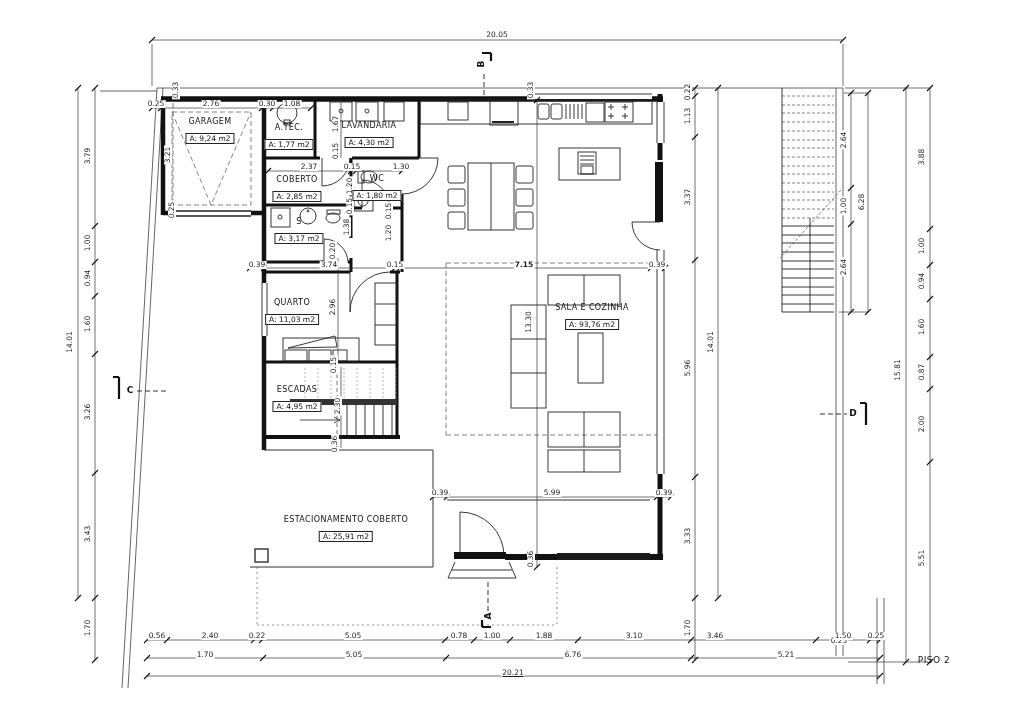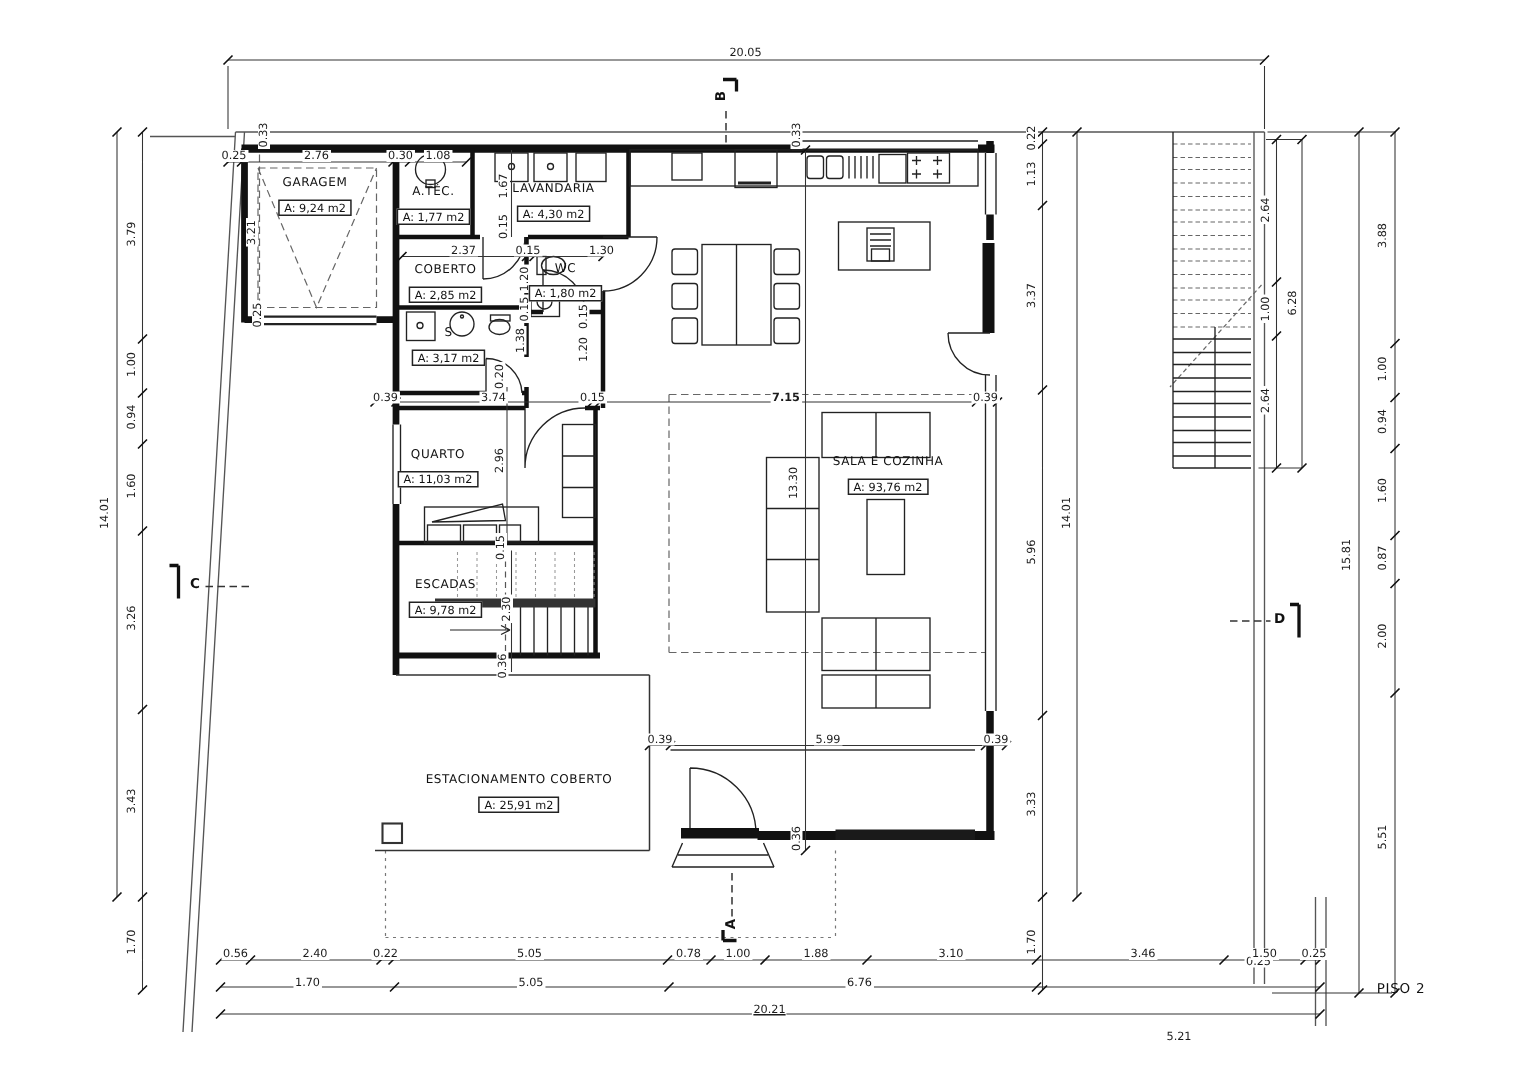--- a/index.html
+++ b/index.html
@@ -291,36 +291,36 @@
       <span class="dim rot" style="left: 922px; top: 558px;">5.51</span>
       <span class="dim rot" style="left: 898px; top: 370px;">15.81</span>
       <span class="dim" style="left: 157px; top: 636px;">0.56</span>
       <span class="dim" style="left: 210px; top: 636px;">2.40</span>
       <span class="dim" style="left: 257px; top: 636px;">0.22</span>
       <span class="dim" style="left: 353px; top: 636px;">5.05</span>
       <span class="dim" style="left: 459px; top: 636px;">0.78</span>
       <span class="dim" style="left: 492px; top: 636px;">1.00</span>
       <span class="dim" style="left: 544px; top: 636px;">1.88</span>
       <span class="dim" style="left: 634px; top: 636px;">3.10</span>
-      <span class="dim" style="left: 762px; top: 636px;">3.46</span>
+      <span class="dim" style="left: 715px; top: 636px;">3.46</span>
       <span class="dim" style="left: 843px; top: 636px;">1.50</span>
       <span class="dim" style="left: 876px; top: 636px;">0.25</span>
       <span class="dim" style="left: 205px; top: 655px;">1.70</span>
       <span class="dim" style="left: 354px; top: 655px;">5.05</span>
       <span class="dim" style="left: 573px; top: 655px;">6.76</span>
-      <span class="dim" style="left: 786px; top: 655px; margin-top: 36px;">5.21</span>
+      <span class="dim" style="left: 786px; top: 655px;">5.21</span>
       <span class="dim" style="left: 513px; top: 673px; text-decoration: underline;">20.21</span>
       <div class="room-label" style="left: 210px; top: 131px;"><div class="room-name">GARAGEM</div><div class="room-area">A: 9,24 m2</div></div>
       <div class="room-label" style="left: 289px; top: 137px;"><div class="room-name">A.TÉC.</div><div class="room-area">A: 1,77 m2</div></div>
       <div class="room-label" style="left: 369px; top: 135px;"><div class="room-name">LAVANDARIA</div><div class="room-area">A: 4,30 m2</div></div>
       <div class="room-label" style="left: 297px; top: 189px;"><div class="room-name">COBERTO</div><div class="room-area">A: 2,85 m2</div></div>
       <div class="room-label" style="left: 377px; top: 188px;"><div class="room-name">WC</div><div class="room-area">A: 1,80 m2</div></div>
       <div class="room-label" style="left: 299px; top: 231px;"><div class="room-name">S</div><div class="room-area">A: 3,17 m2</div></div>
       <div class="room-label" style="left: 292px; top: 312px;"><div class="room-name">QUARTO</div><div class="room-area">A: 11,03 m2</div></div>
-      <div class="room-label" style="left: 297px; top: 399px;"><div class="room-name">ESCADAS</div><div class="room-area">A: 9,78 m2</div></div>
+      <div class="room-label" style="left: 297px; top: 399px;"><div class="room-name">ESCADAS</div><div class="room-area">A: 4,95 m2</div></div>
       <div class="room-label" style="left: 592px; top: 317px;"><div class="room-name">SALA E COZINHA</div><div class="room-area">A: 93,76 m2</div></div>
       <div class="room-label" style="left: 346px; top: 529px;"><div class="room-name">ESTACIONAMENTO COBERTO</div><div class="room-area">A: 25,91 m2</div></div>
       <span class="marker rot" style="left: 481px; top: 64px;">B</span>
       <span class="marker rot" style="left: 488px; top: 616px;">A</span>
       <span class="marker" style="left: 130px; top: 390px;">C</span>
       <span class="marker" style="left: 853px; top: 413px;">D</span>
     </div>
 
 <div class="sheet-title">PISO 2</div>
 

